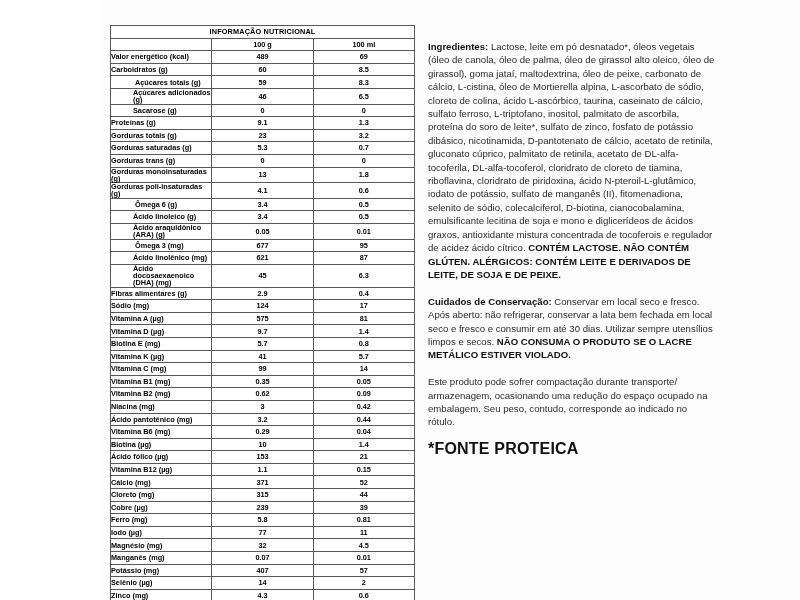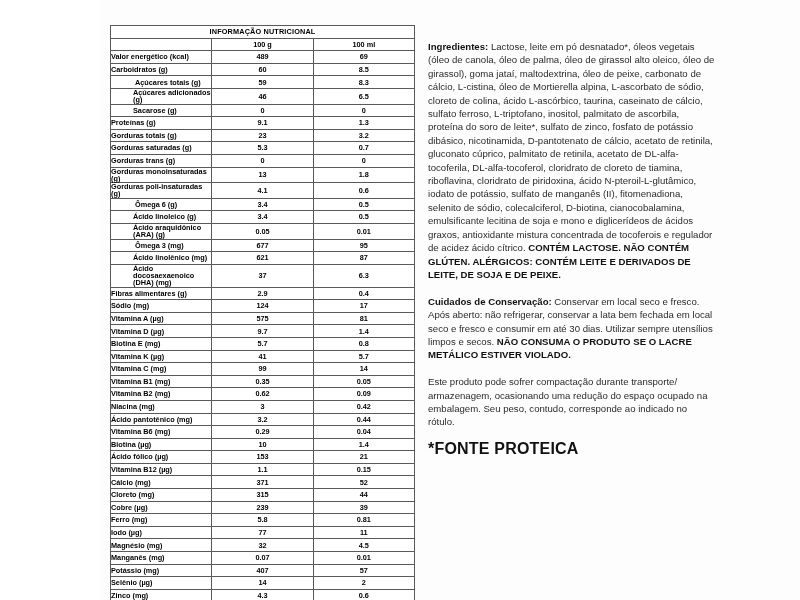--- a/index.html
+++ b/index.html
@@ -216,21 +216,21 @@
             <td class="val">677</td>
             <td class="val">95</td>
           </tr>
           <tr>
             <td class="name ind2">Ácido linolênico (mg)</td>
             <td class="val">621</td>
             <td class="val">87</td>
           </tr>
           <tr>
             <td class="name ind2">Ácido docosaexaenoico (DHA) (mg)</td>
-            <td class="val">37</td>
+            <td class="val">45</td>
             <td class="val">6.3</td>
           </tr>
           <tr>
             <td class="name">Fibras alimentares (g)</td>
             <td class="val">2.9</td>
             <td class="val">0.4</td>
           </tr>
           <tr>
             <td class="name">Sódio (mg)</td>
             <td class="val">124</td>

